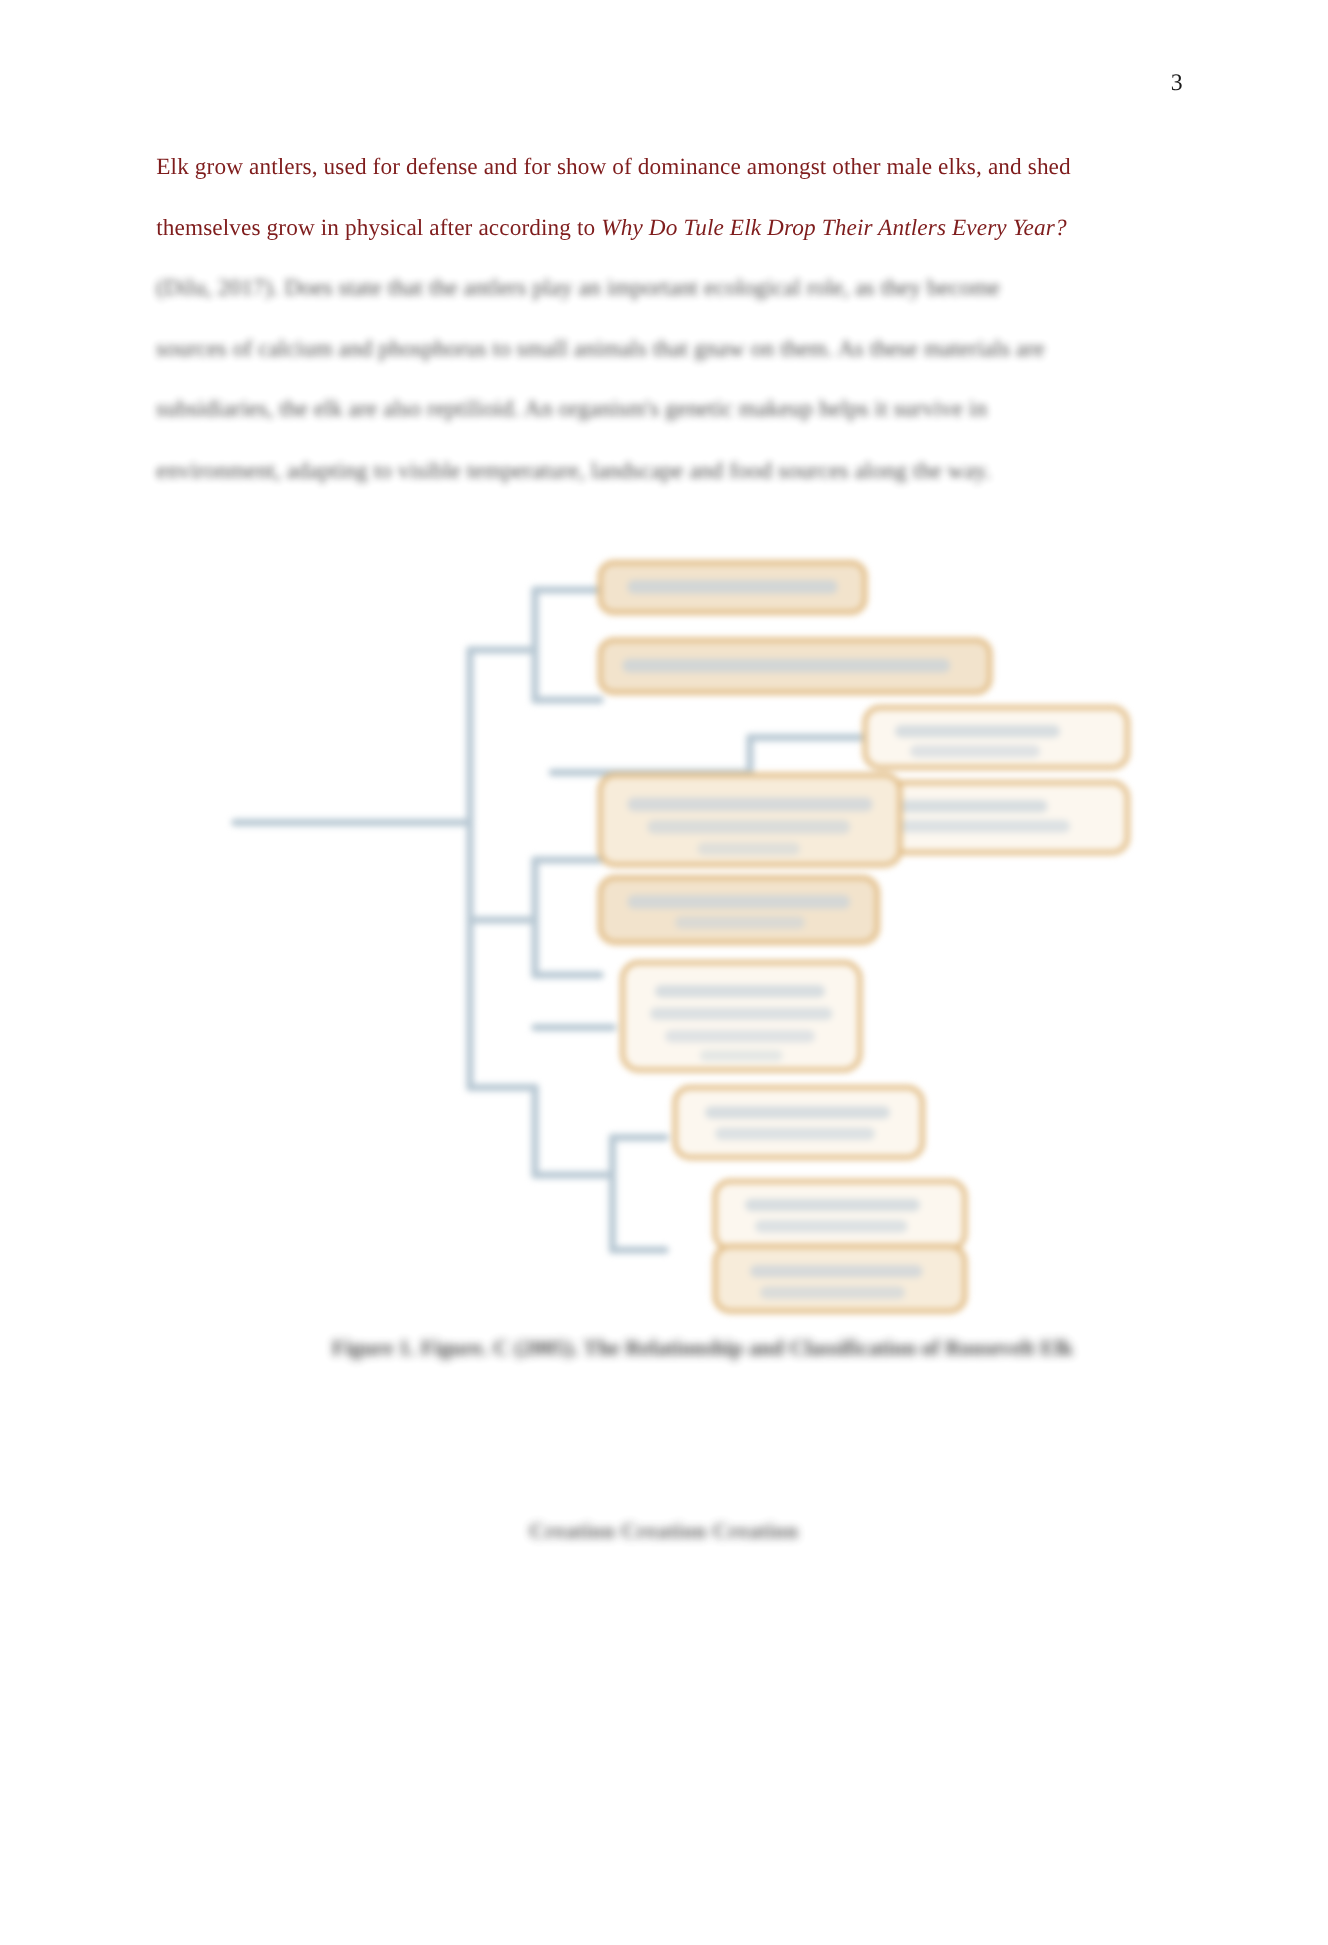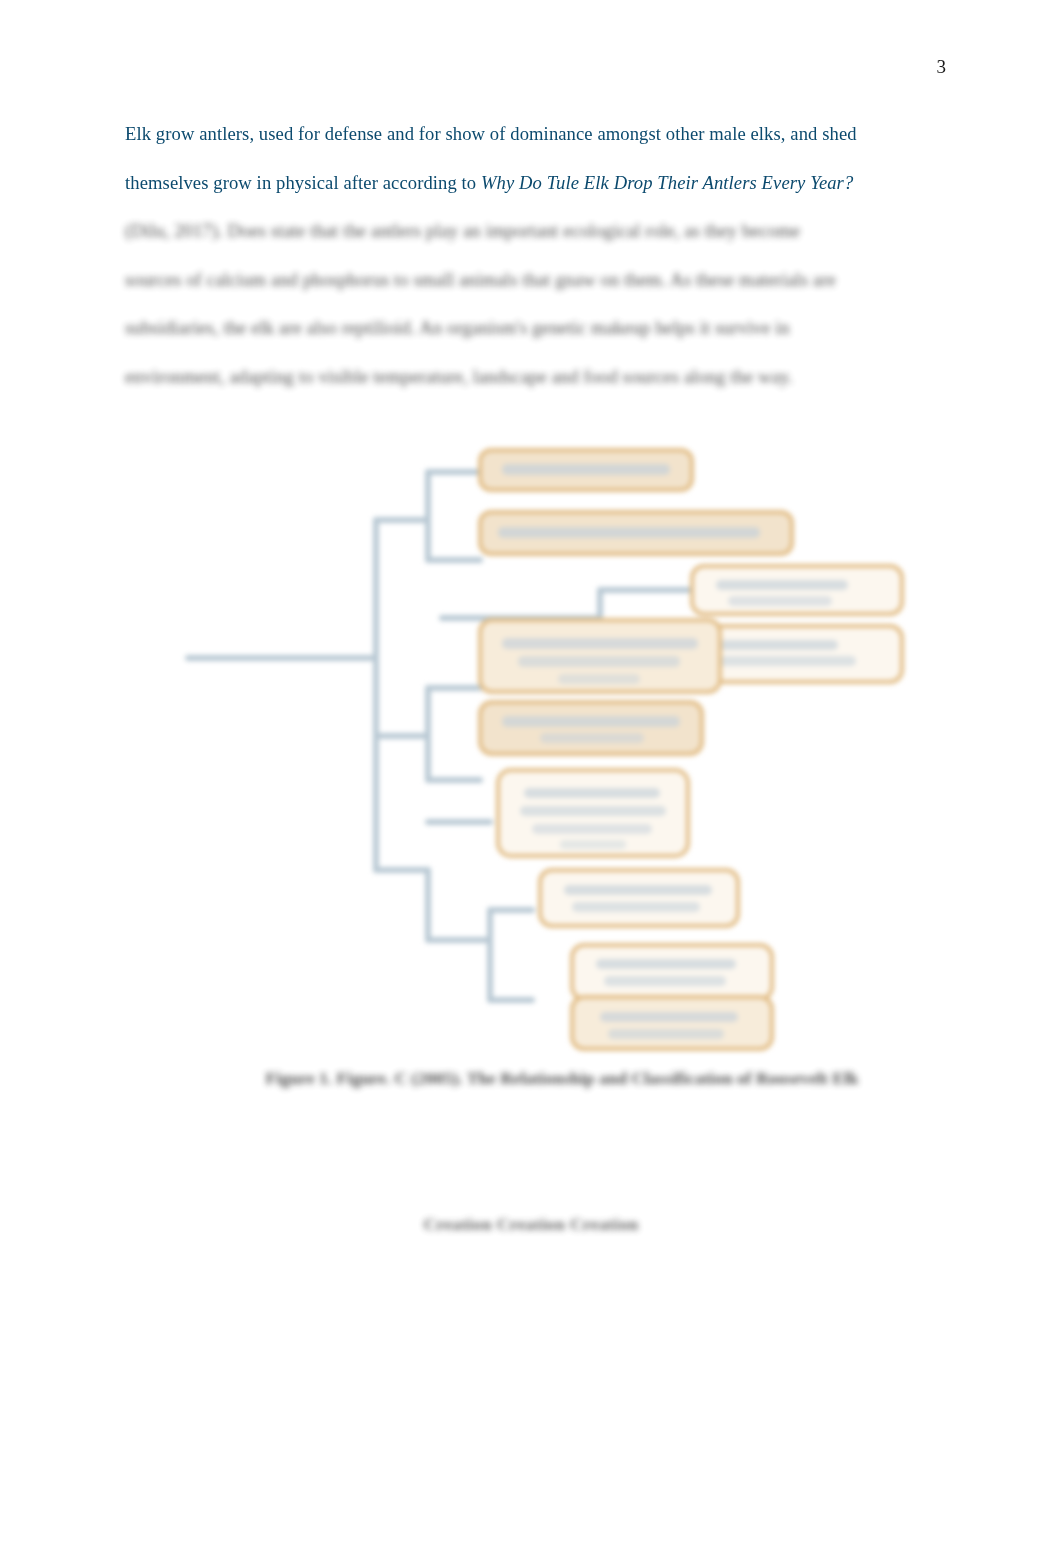--- a/index.html
+++ b/index.html
@@ -19,21 +19,21 @@
     font-size:19px; color:#1a1a1a; line-height:1;
   }
 
   
   .body-block{
     position:absolute; left:125px; top:110px;
     width:815px;
   }
   .line{
     font-size:18.6px;
-    color:#0c4a6e;
+    color:#7f1d1d;
     height:48.5px;
     line-height:48.5px;
     white-space:nowrap;
     letter-spacing:0.005em;
   }
   .line .it{ font-style:italic; }
 
   
   .line.blurred{
     color:#2b2b2b;

